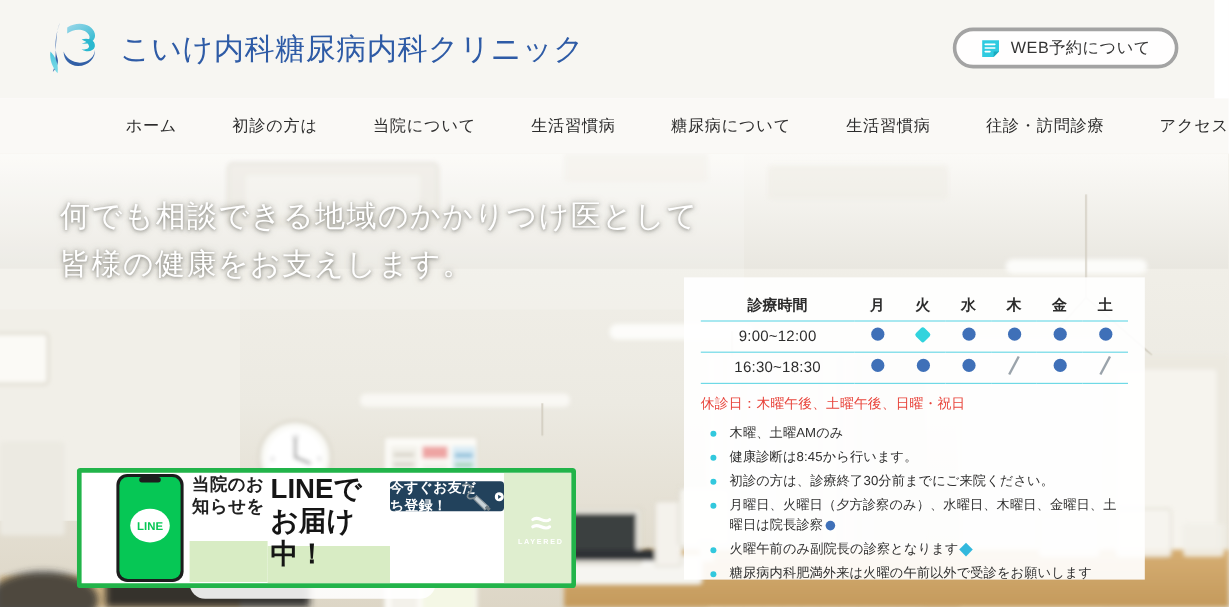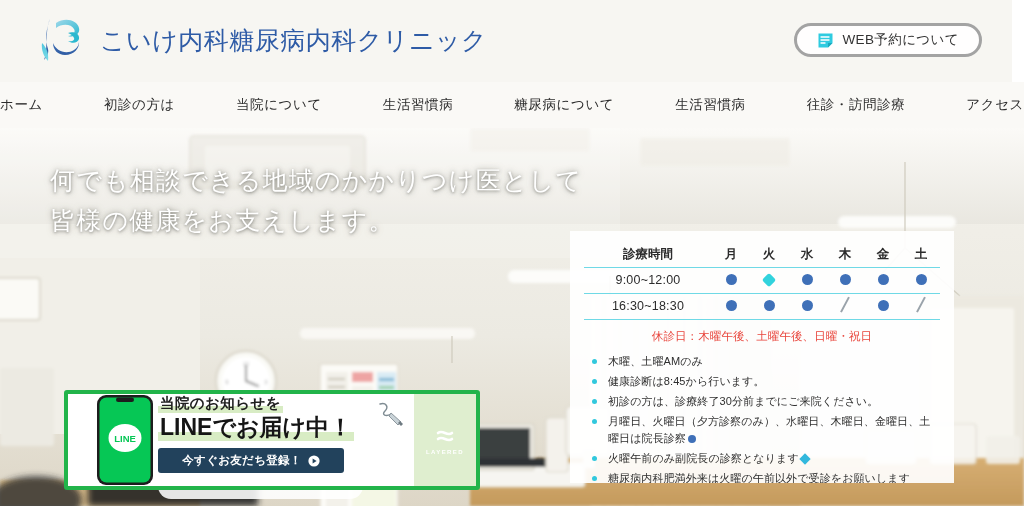--- a/index.html
+++ b/index.html
@@ -71,21 +71,21 @@
 
   
   .nav {
     position: absolute;
     top: 82px; left: 0;
     width: 1024px;
     height: 46px;
     background: rgba(250,249,245,0.93);
     display: flex;
     align-items: center;
-    justify-content: space-between;
+    justify-content: flex-end;
     gap: 46px;
     z-index: 30;
   }
   .nav-item {
     font-size: 13.5px;
     color: #2c2c2c;
     white-space: nowrap;
     cursor: pointer;
     letter-spacing: 0.6px;
   }
@@ -173,22 +173,22 @@
     display: flex;
     align-items: center;
     justify-content: flex-end;
     flex: none;
   }
   .lb-phone { width: 58px; height: 92px; display: block; }
   .lb-body {
     flex: 1 1 auto;
     position: relative;
     display: flex;
-    flex-direction: column;
-    justify-content: flex-start;
+    flex-direction: row;
+    justify-content: space-between;
     padding-left: 4px;
   }
   .lb-kicker {
     font-size: 14.5px;
     font-weight: 700;
     color: #202020;
     letter-spacing: 0.4px;
     background: linear-gradient(transparent 62%, #d8ecc4 62%);
     display: inline-block;
     width: fit-content;
@@ -316,21 +316,20 @@
     width: 1.5px; height: 17px;
     background: #9aa3ab;
     transform: rotate(28deg);
   }
 
   .closed-note {
     margin-top: 9px;
     font-size: 11.5px;
     color: #e8453c;
     letter-spacing: 0.1px;
-    text-align: center;
   }
 
   .notes {
     margin-top: 9px;
     list-style: none;
   }
   .notes li {
     position: relative;
     padding-left: 24px;
     font-size: 11px;

